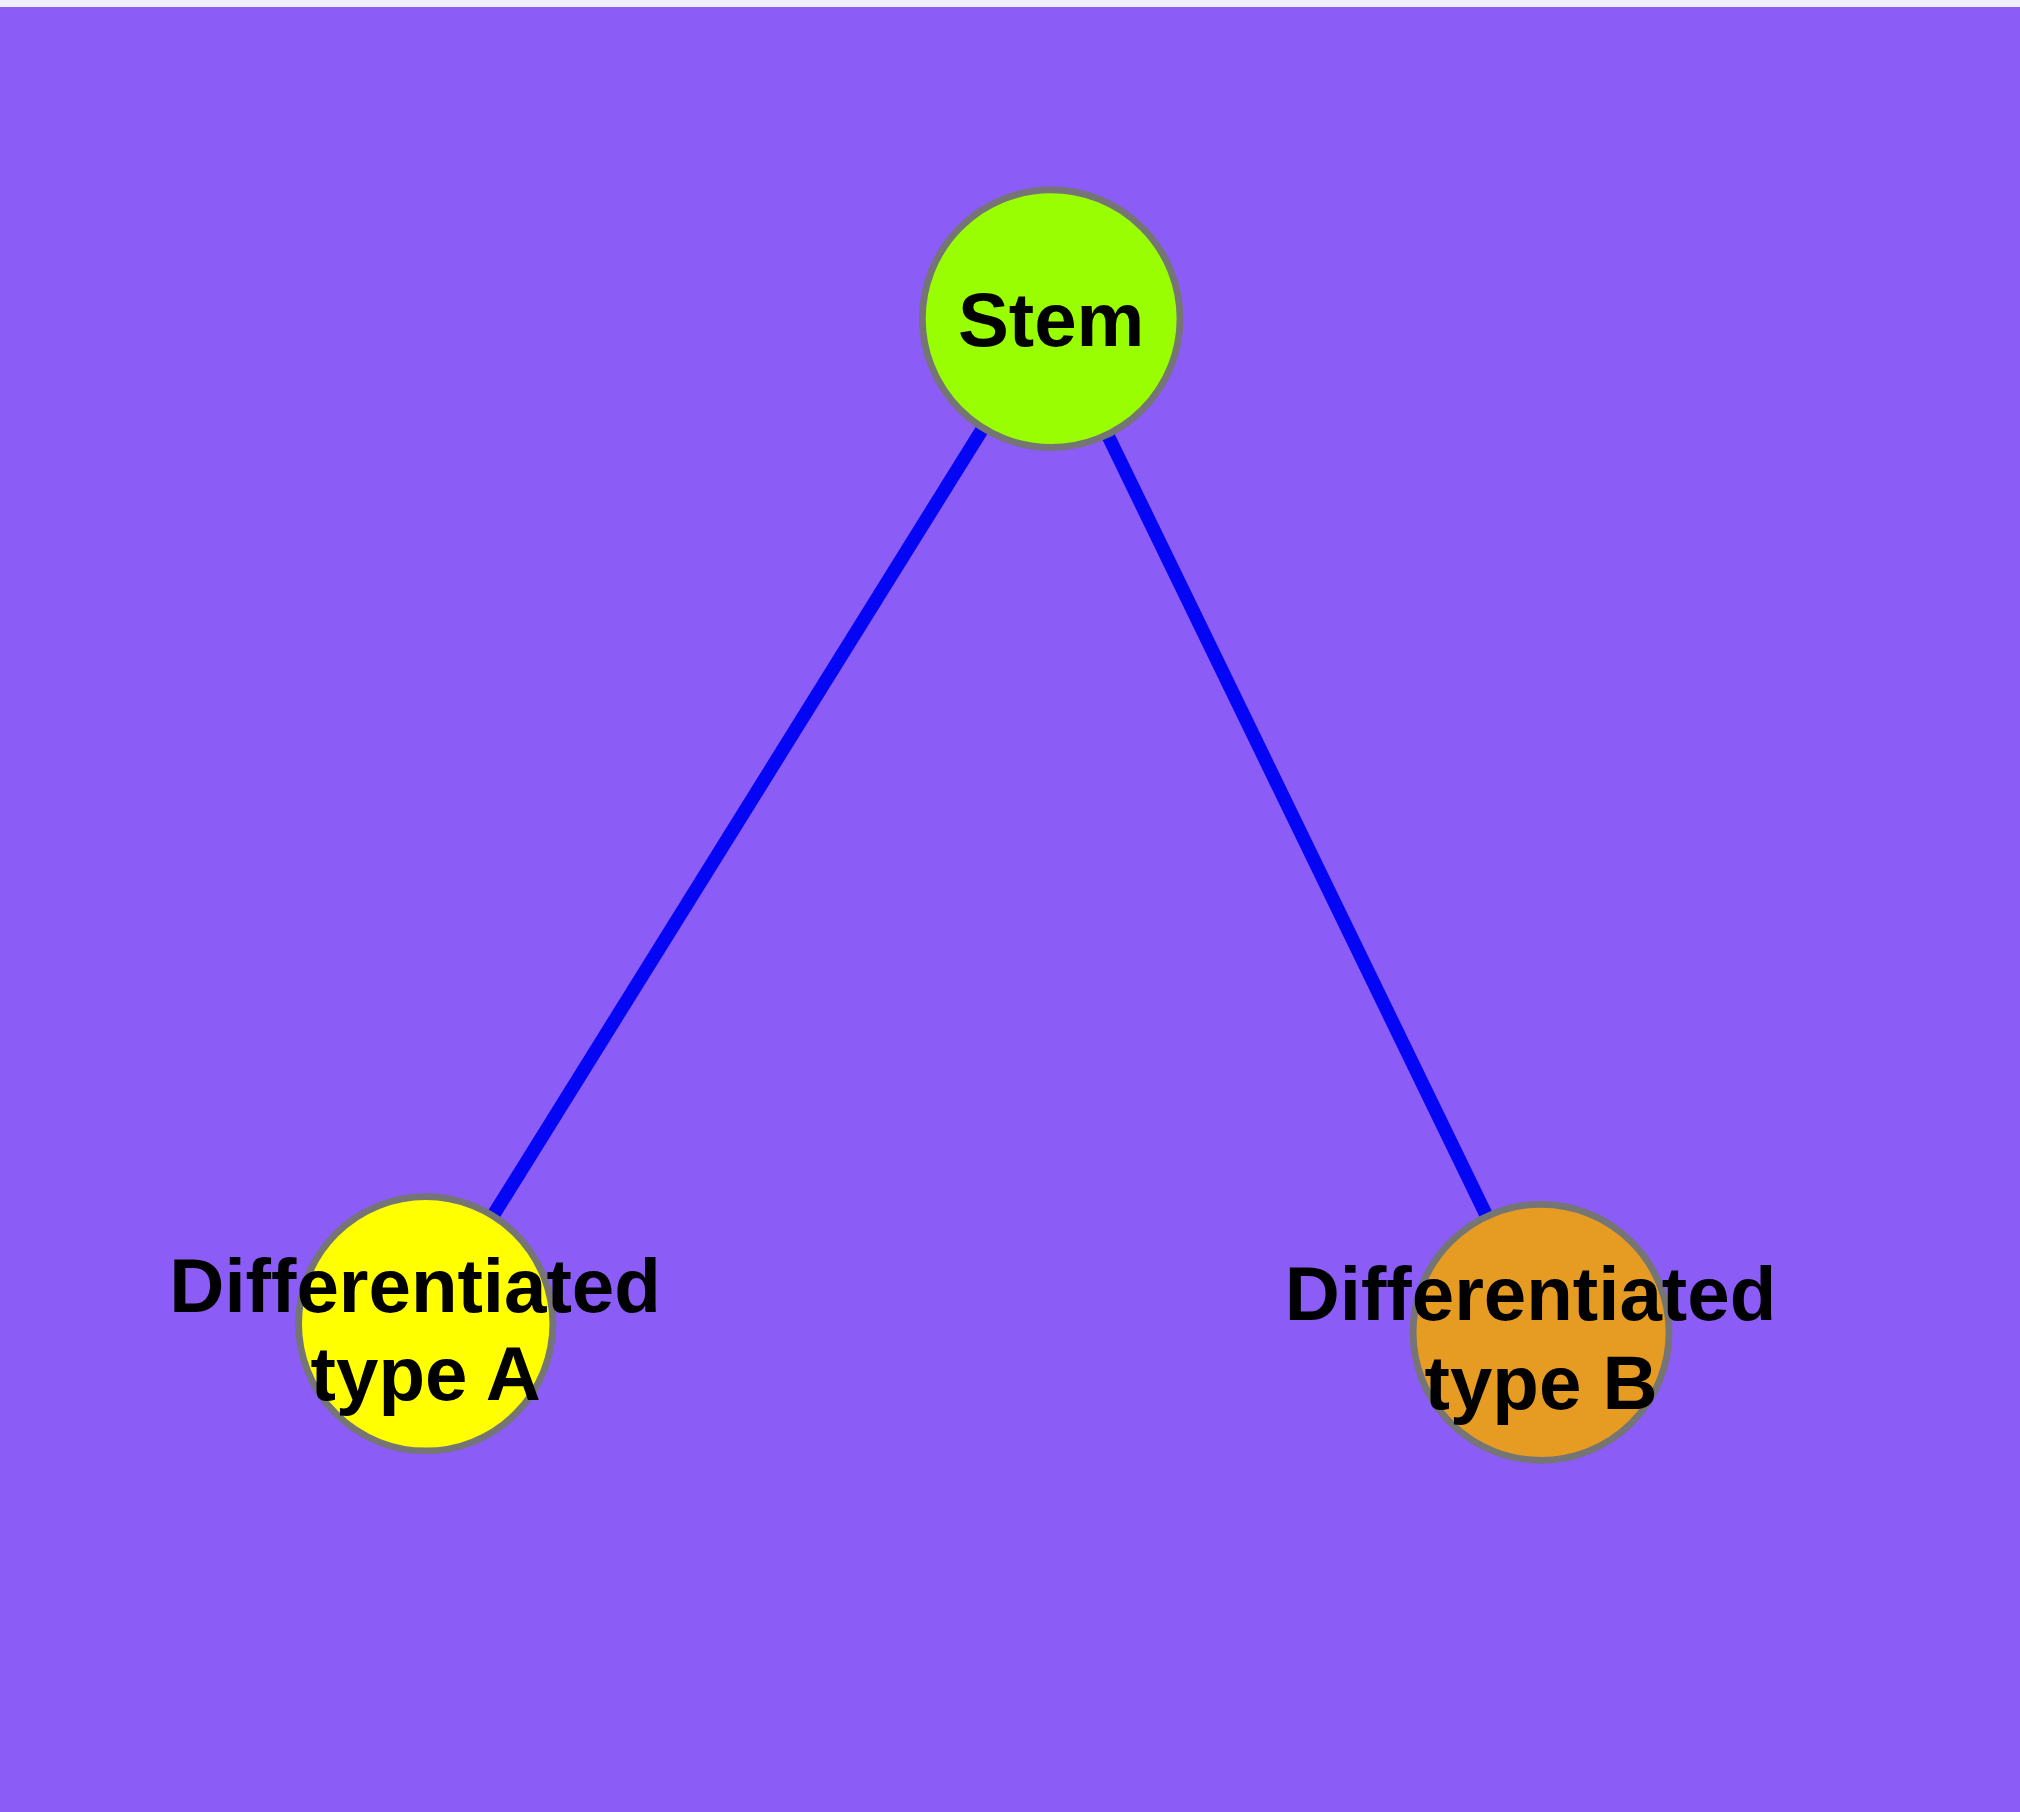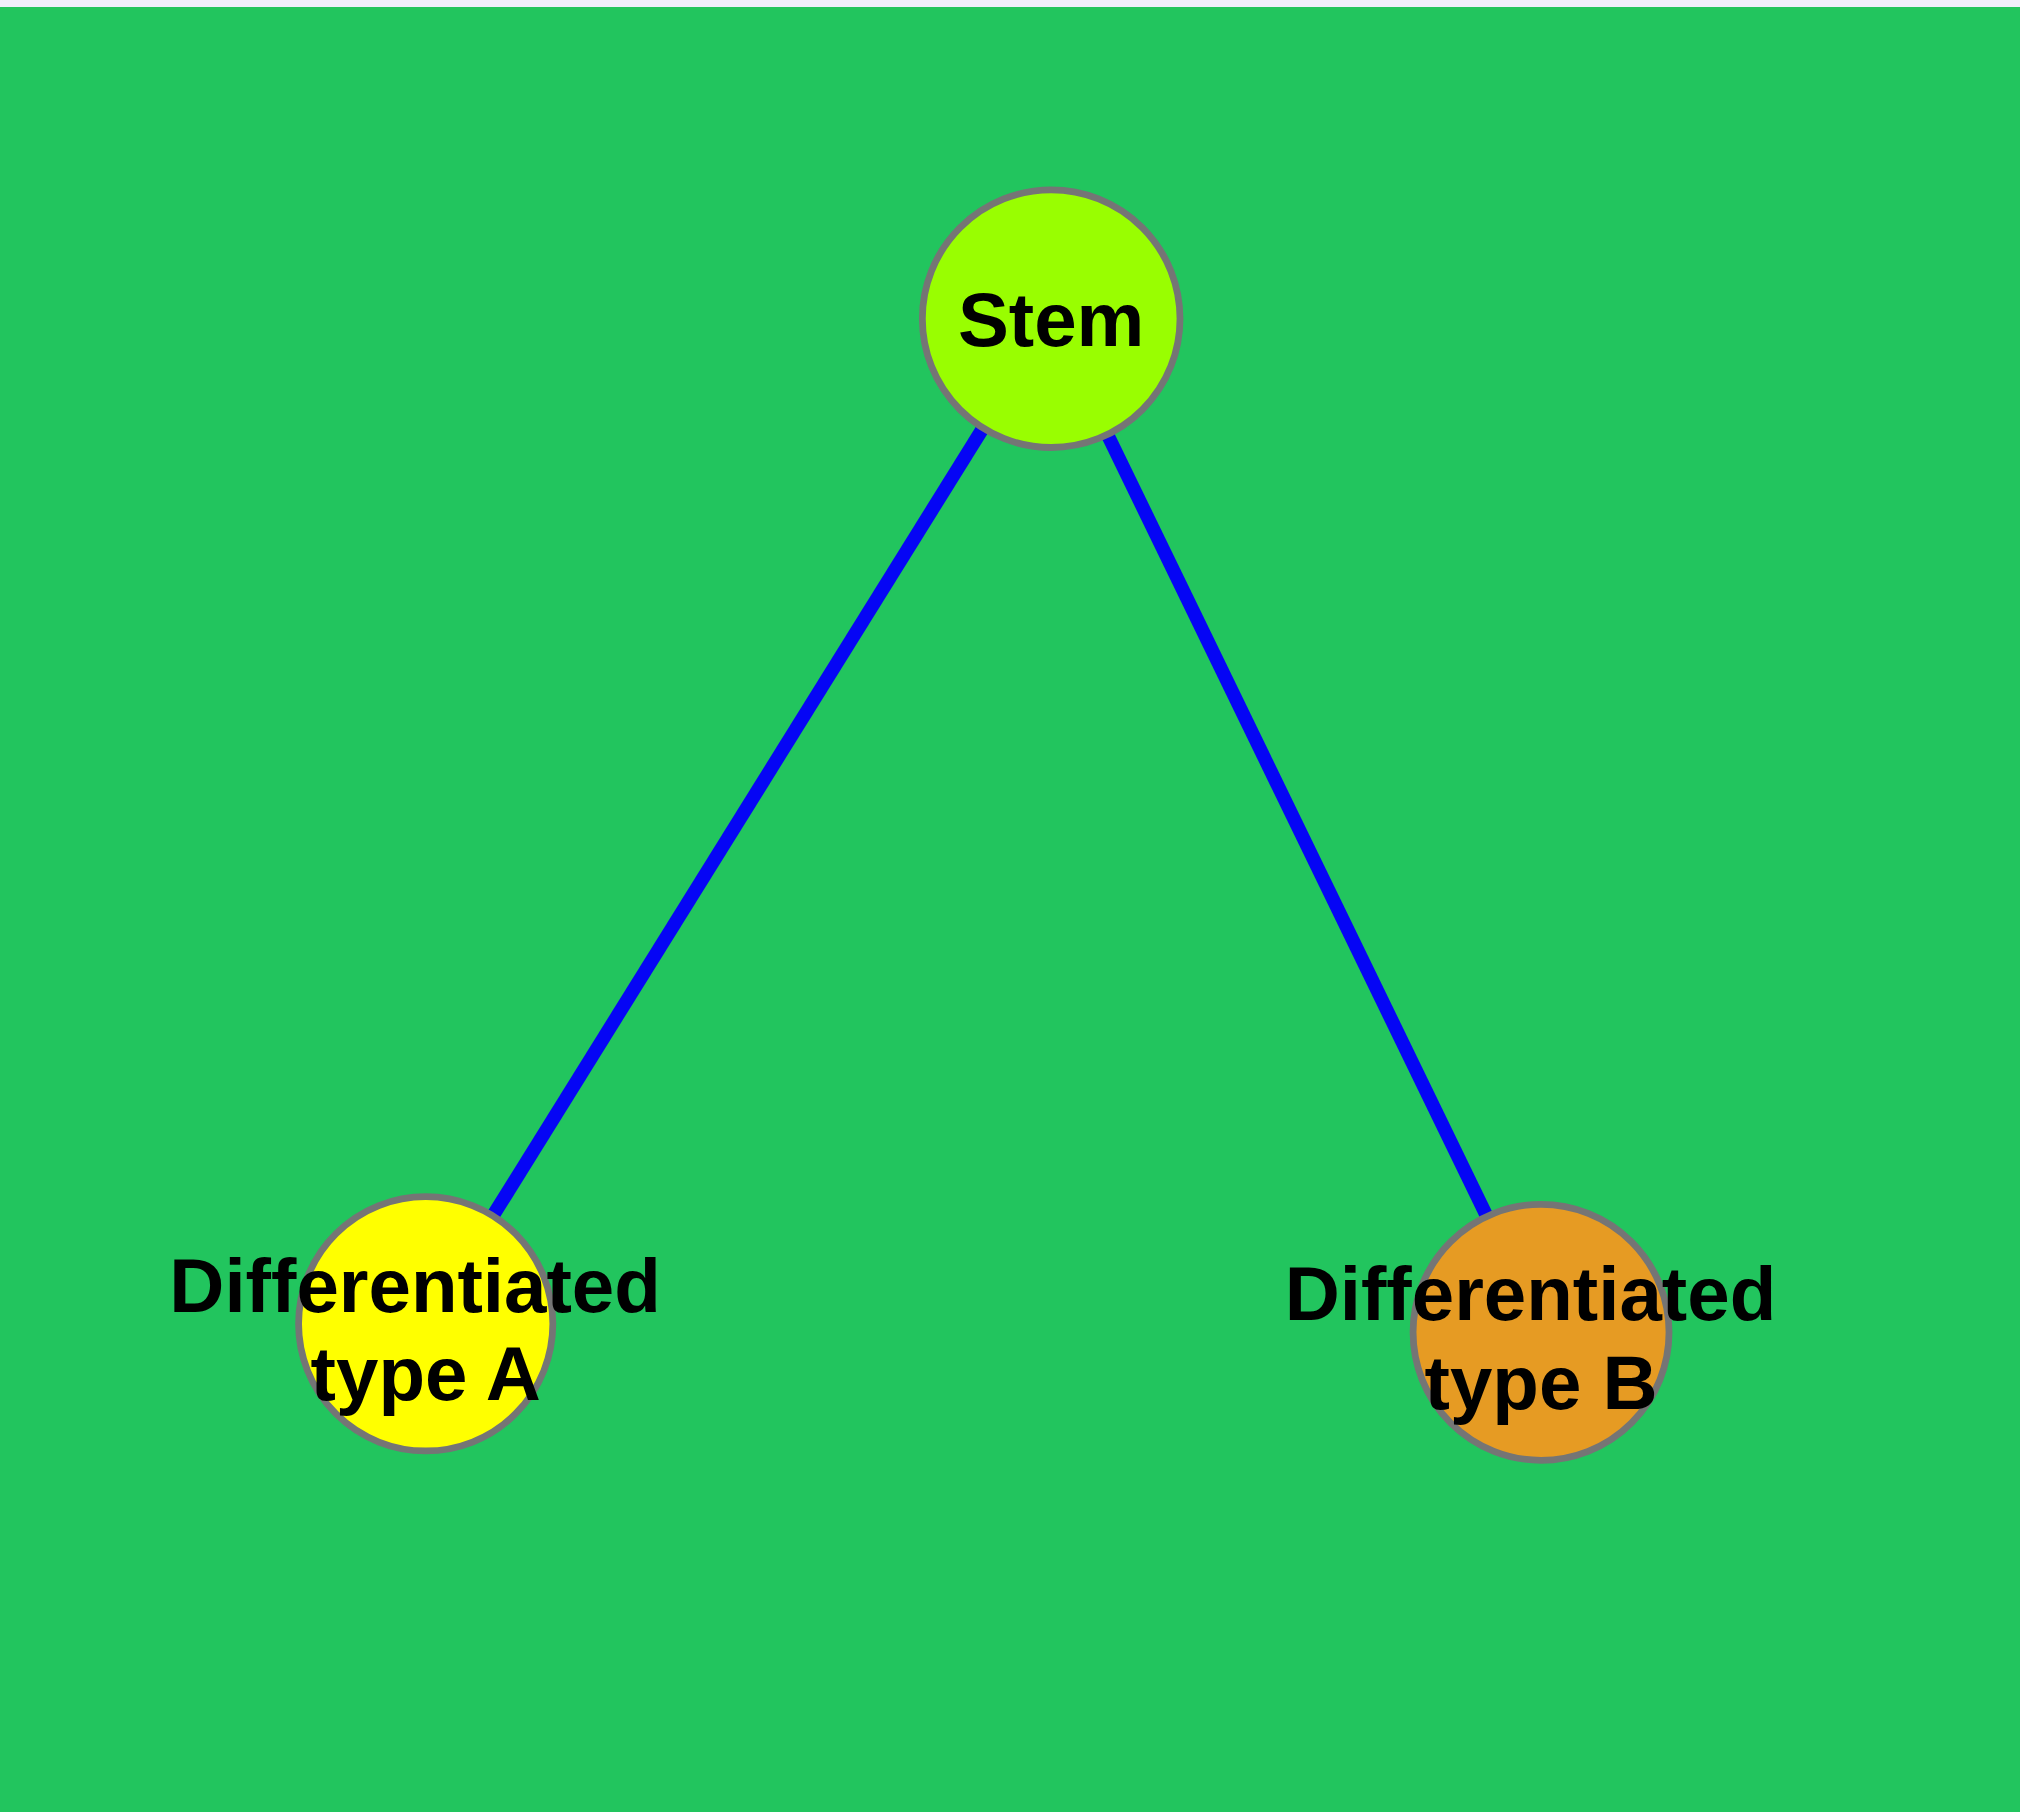--- a/index.html
+++ b/index.html
@@ -4,21 +4,21 @@
 <style>
   html, body {
     margin: 0;
     padding: 0;
     background: #CACAF8;
   }
   .canvas {
     position: relative;
     width: 2021px;
     height: 1812px;
-    background: #22c55e;
+    background: #8b5cf6;
     overflow: hidden;
     font-family: "Liberation Sans", sans-serif;
   }
   .top-edge-highlight {
     position: absolute;
     top: 0; left: 0;
     width: 100%;
     height: 6.8px;
     background: #EFEFFB;
   }

